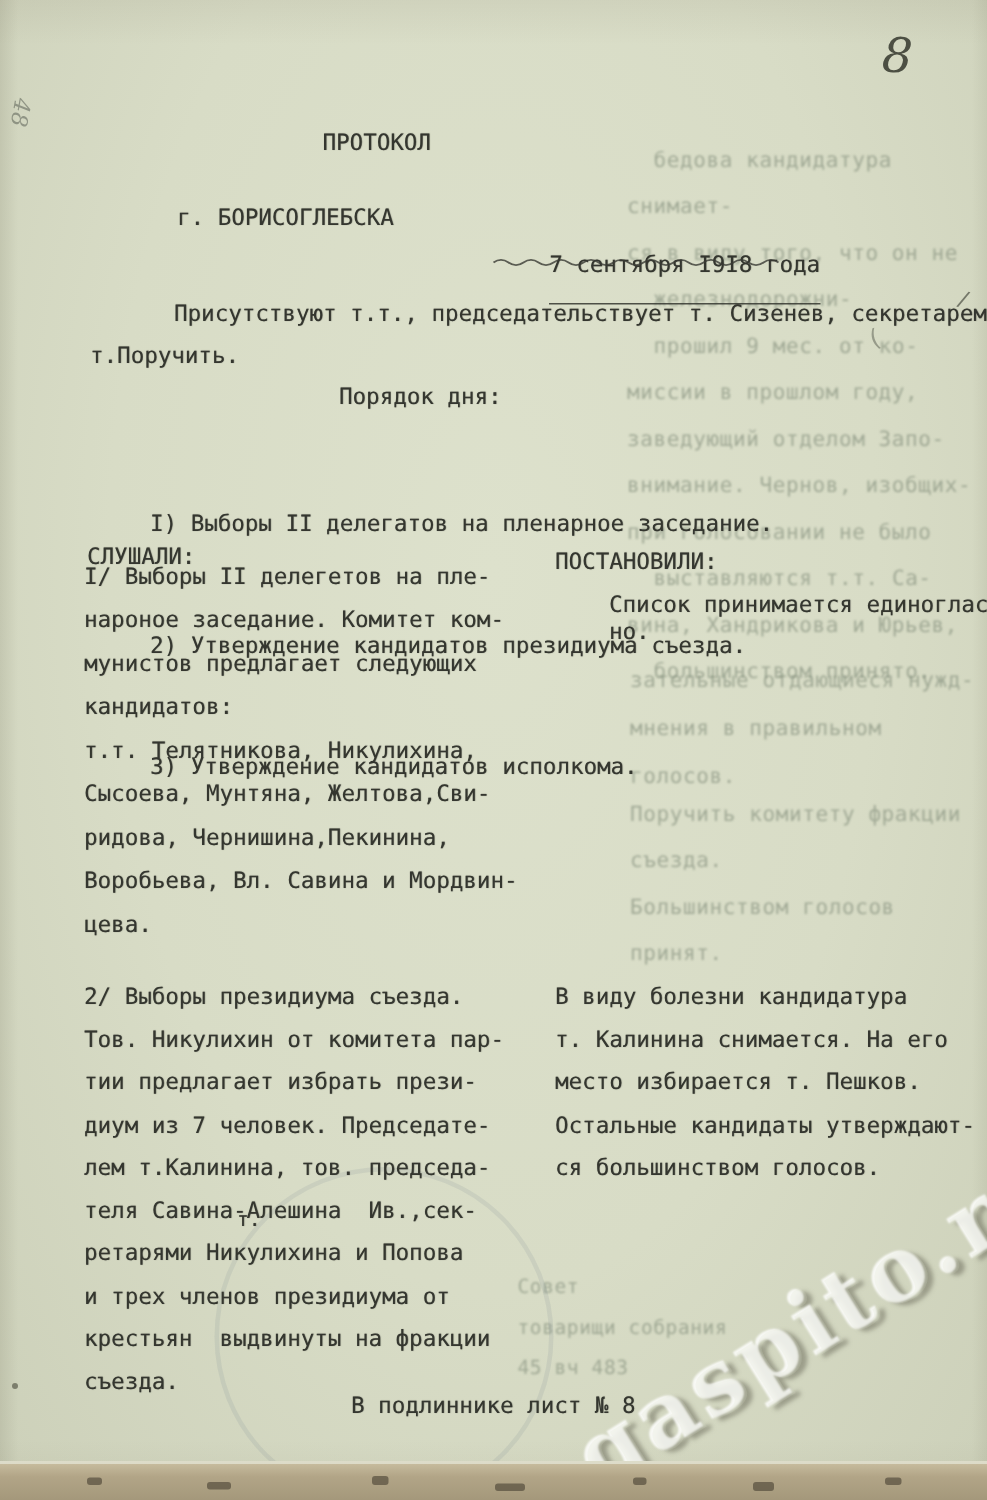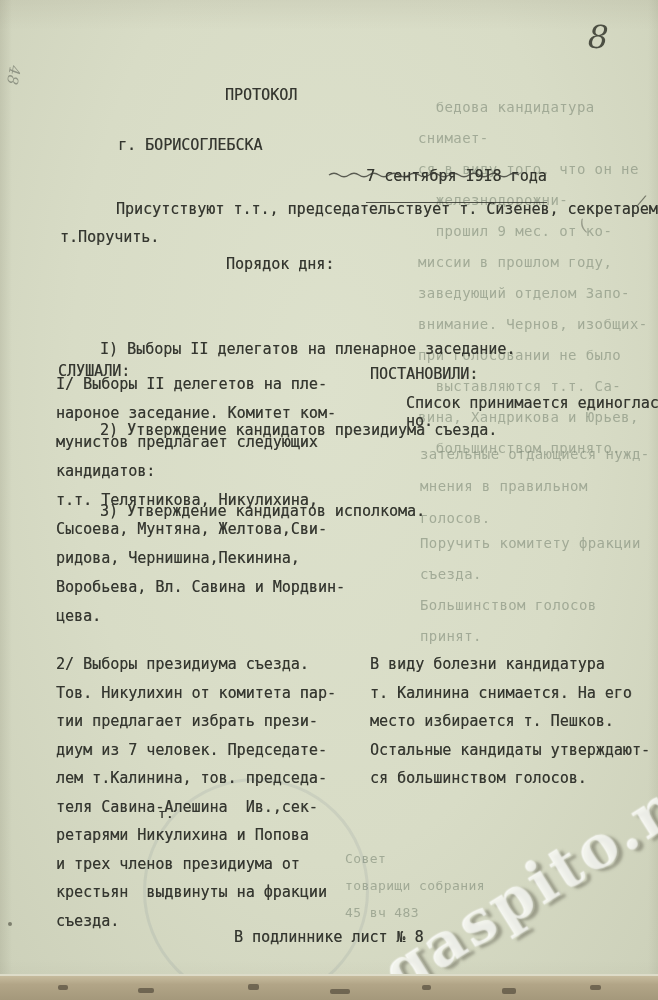--- a/index.html
+++ b/index.html
@@ -59,21 +59,21 @@
 Большинством голосов принят.</div>
   <div class="ghost" style="left:345px;top:845px;line-height:27px;font-size:13px;">Совет
 товарищи собрания
 45 вч 483</div>
 
   <div class="stamp"></div>
 
   <div class="hand" style="left:588px;top:18px;font-size:32px;transform:rotate(3deg);">8</div>
   <div class="hand" style="left:4px;top:66px;font-size:15px;color:rgba(90,95,84,0.55);transform:rotate(100deg);">48</div>
 
-  <div class="tw" style="left:225px;top:86px;">ПРОТОКОЛ</div>
+  <div class="tw" style="left:215px;top:86px;">ПРОТОКОЛ</div>
   <div class="tw" style="left:118px;top:136px;">г. БОРИСОГЛЕБСКА</div>
   <div class="tw" style="left:330px;top:149px;">
     <span class="underline">7 сентября I9I8 года</span>
   </div>
   <svg style="position:absolute;left:328px;top:171px;" width="192" height="8" viewBox="0 0 192 8">
     <path d="M1 4 Q6 0.5 11 4 T21 4 T31 4 T41 4 T51 4 T61 4 T71 4 T81 4 T91 4 T101 4 T111 4 T121 4 T131 4 T141 4 T151 4 T161 4 T171 4 T181 4 T191 4" stroke="#3a3b34" stroke-width="1.3" fill="none" opacity="0.8"></path>
   </svg>
 
   <div class="tw" style="left:116px;top:200px;">Присутствуют т.т., председательствует т. Сизенев, секретарем</div>
   <div class="tw" style="left:60px;top:228px;">т.Поручить.</div>

